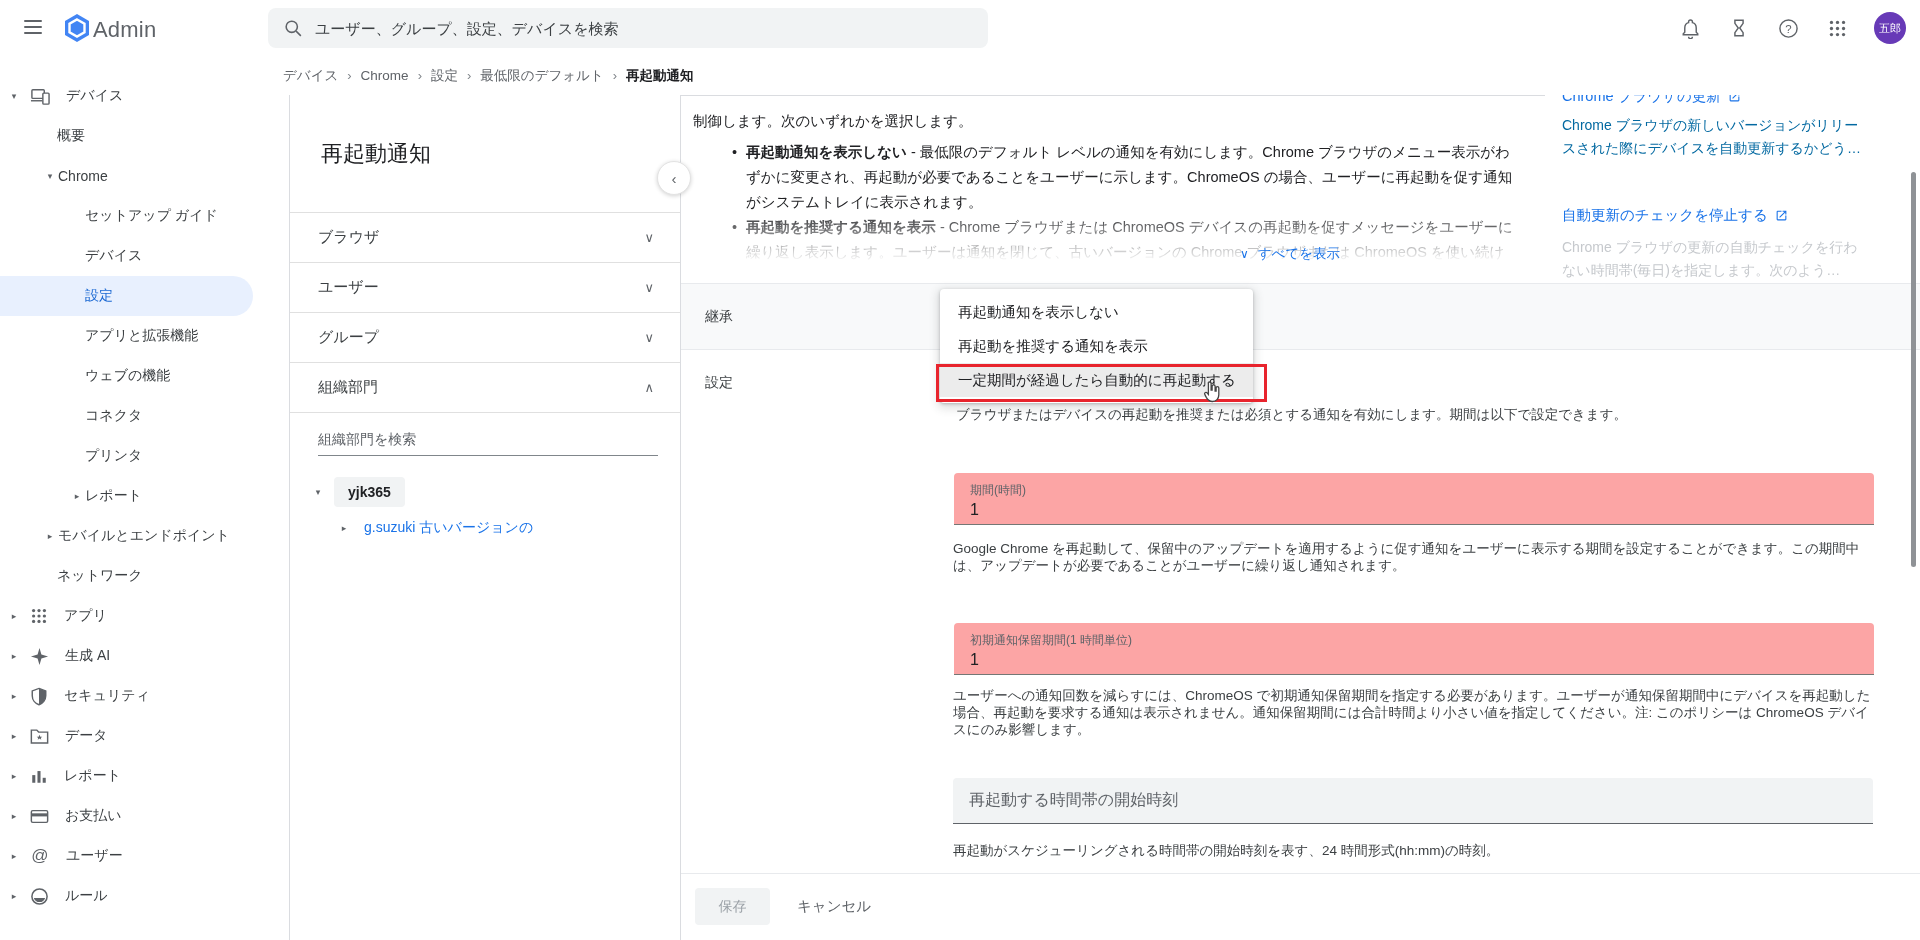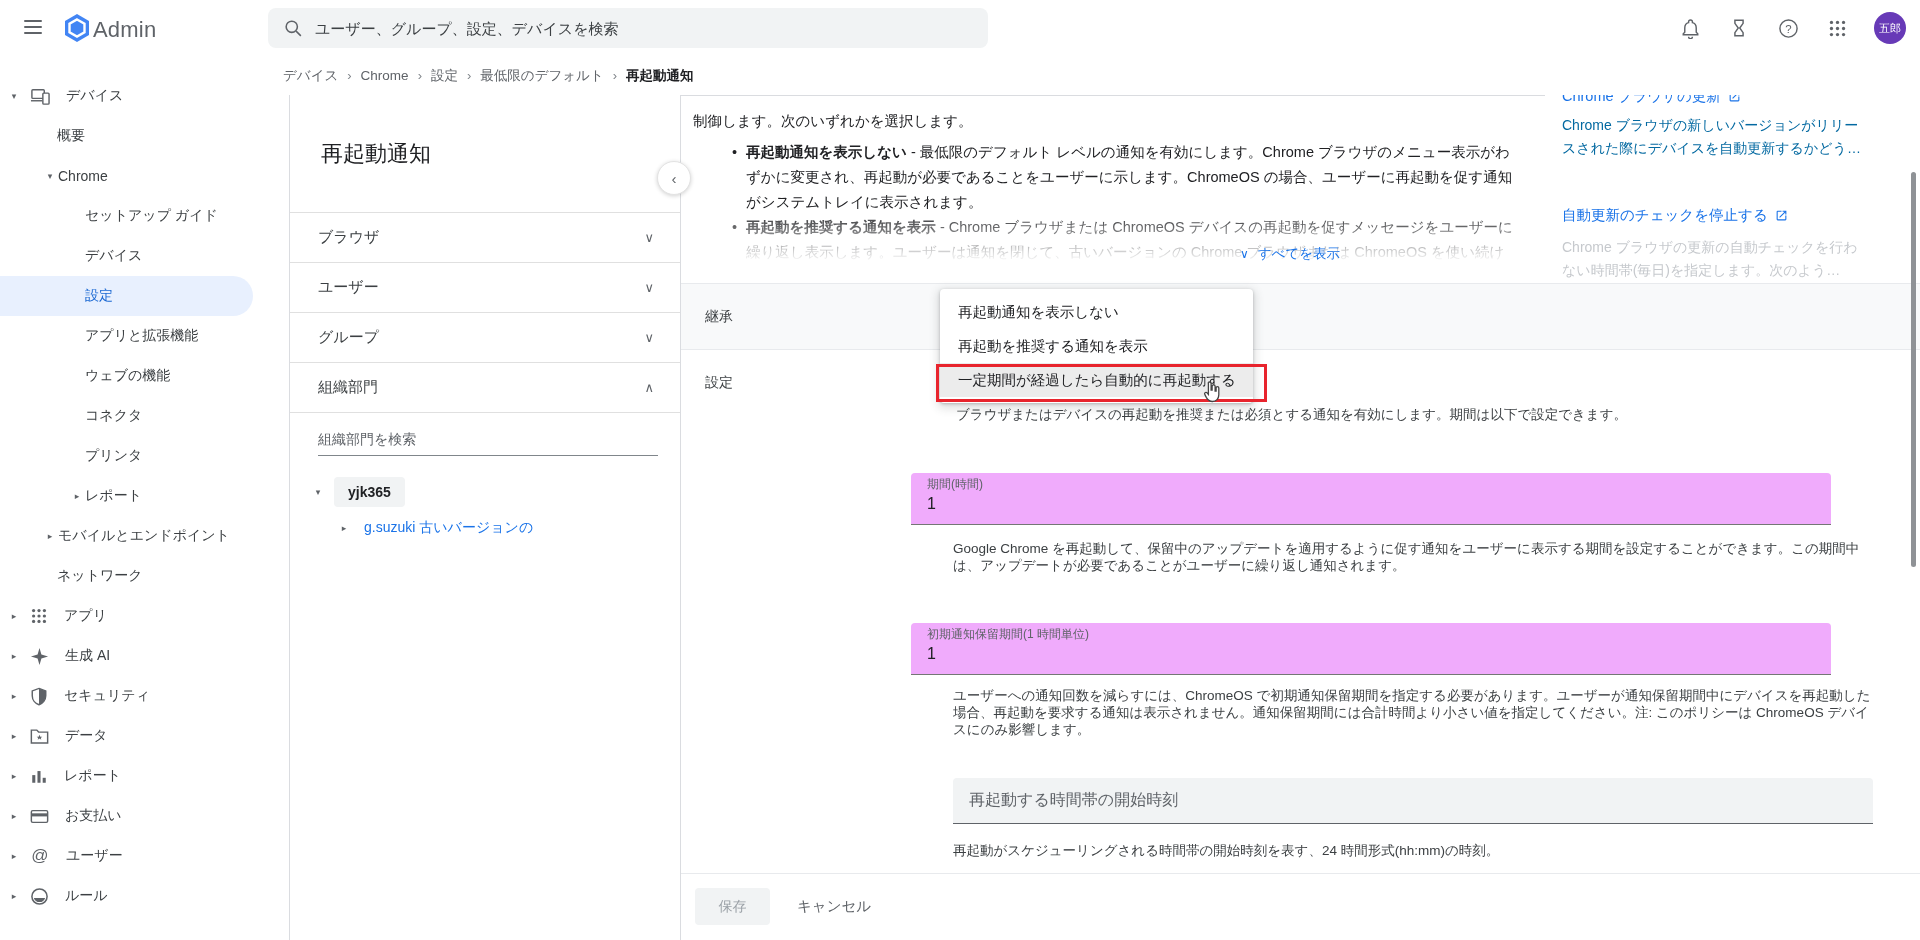--- a/index.html
+++ b/index.html
@@ -61,21 +61,21 @@
   .bullet::before{content:"•";position:absolute;left:2px}
   .fadeout{position:absolute;left:681px;top:210px;width:862px;height:73px;background:linear-gradient(180deg,rgba(255,255,255,0) 0%,#fff 72%)}
   .showall{position:absolute;left:1240px;top:245px;display:flex;align-items:center;gap:9px;color:#1a73e8;font-size:13.5px;cursor:pointer;z-index:3}
   .showall .chev{font-size:12px}
   .hrow1{position:absolute;left:681px;top:283px;width:1239px;height:1px;background:#e8eaed}
   .inherit-row{position:absolute;left:681px;top:284px;width:1239px;height:65px;background:#f8f9fa}
   .inherit-label{position:absolute;left:24px;top:24px;font-size:14px;color:#3c4043}
   .hrow2{position:absolute;left:681px;top:349px;width:1239px;height:1px;background:#e8eaed}
   .setting-label{position:absolute;left:705px;top:374px;font-size:14px;color:#3c4043}
   .setting-desc{position:absolute;left:956px;top:406px;width:920px;font-size:13.5px;color:#3c4043}
-  .ffield{position:absolute;left:911px;width:920px;height:52px;background:#f0abfc;border-bottom:1px solid #747775;border-radius:4px 4px 0 0;padding:3px 16px 0}
+  .ffield{position:absolute;left:954px;width:920px;height:52px;background:#fca5a5;border-bottom:1px solid #747775;border-radius:4px 4px 0 0;padding:9px 16px 0}
   .ffield .flabel{font-size:12px;color:#5f6368;display:block}
   .ffield input{border:none;background:none;outline:none;font-size:16px;color:#202124;width:100%;margin-top:2px;font-family:inherit}
   .fdesc{position:absolute;left:953px;width:922px;font-size:13.5px;line-height:17px;color:#3c4043}
   .ffield-empty{position:absolute;left:953px;top:778px;width:920px;height:46px;background:#f1f3f4;border-bottom:1px solid #5f6368;border-radius:4px 4px 0 0;padding:0 16px;display:flex;align-items:center;font-size:16px;color:#5f6368}
   .hfoot{position:absolute;left:681px;top:873px;width:1239px;height:1px;background:#e8eaed}
   .save-btn{position:absolute;left:695px;top:888px;width:75px;height:37px;background:#f1f3f4;border:none;border-radius:4px;color:#9aa0a6;font-size:14px;font-family:inherit;cursor:default}
   .cancel-btn{position:absolute;left:797px;top:897px;background:none;border:none;color:#5f6368;font-size:14.5px;font-family:inherit;cursor:pointer}
   
   .menu{position:absolute;left:940px;top:289px;width:313px;background:#fff;border-radius:4px;padding:6px 0;box-shadow:0 1px 3px rgba(60,64,67,.3),0 3px 8px 3px rgba(60,64,67,.15);z-index:10}
   .mi{height:34px;line-height:34px;padding-left:18px;font-size:14.5px;color:#202124;cursor:pointer;white-space:nowrap}

